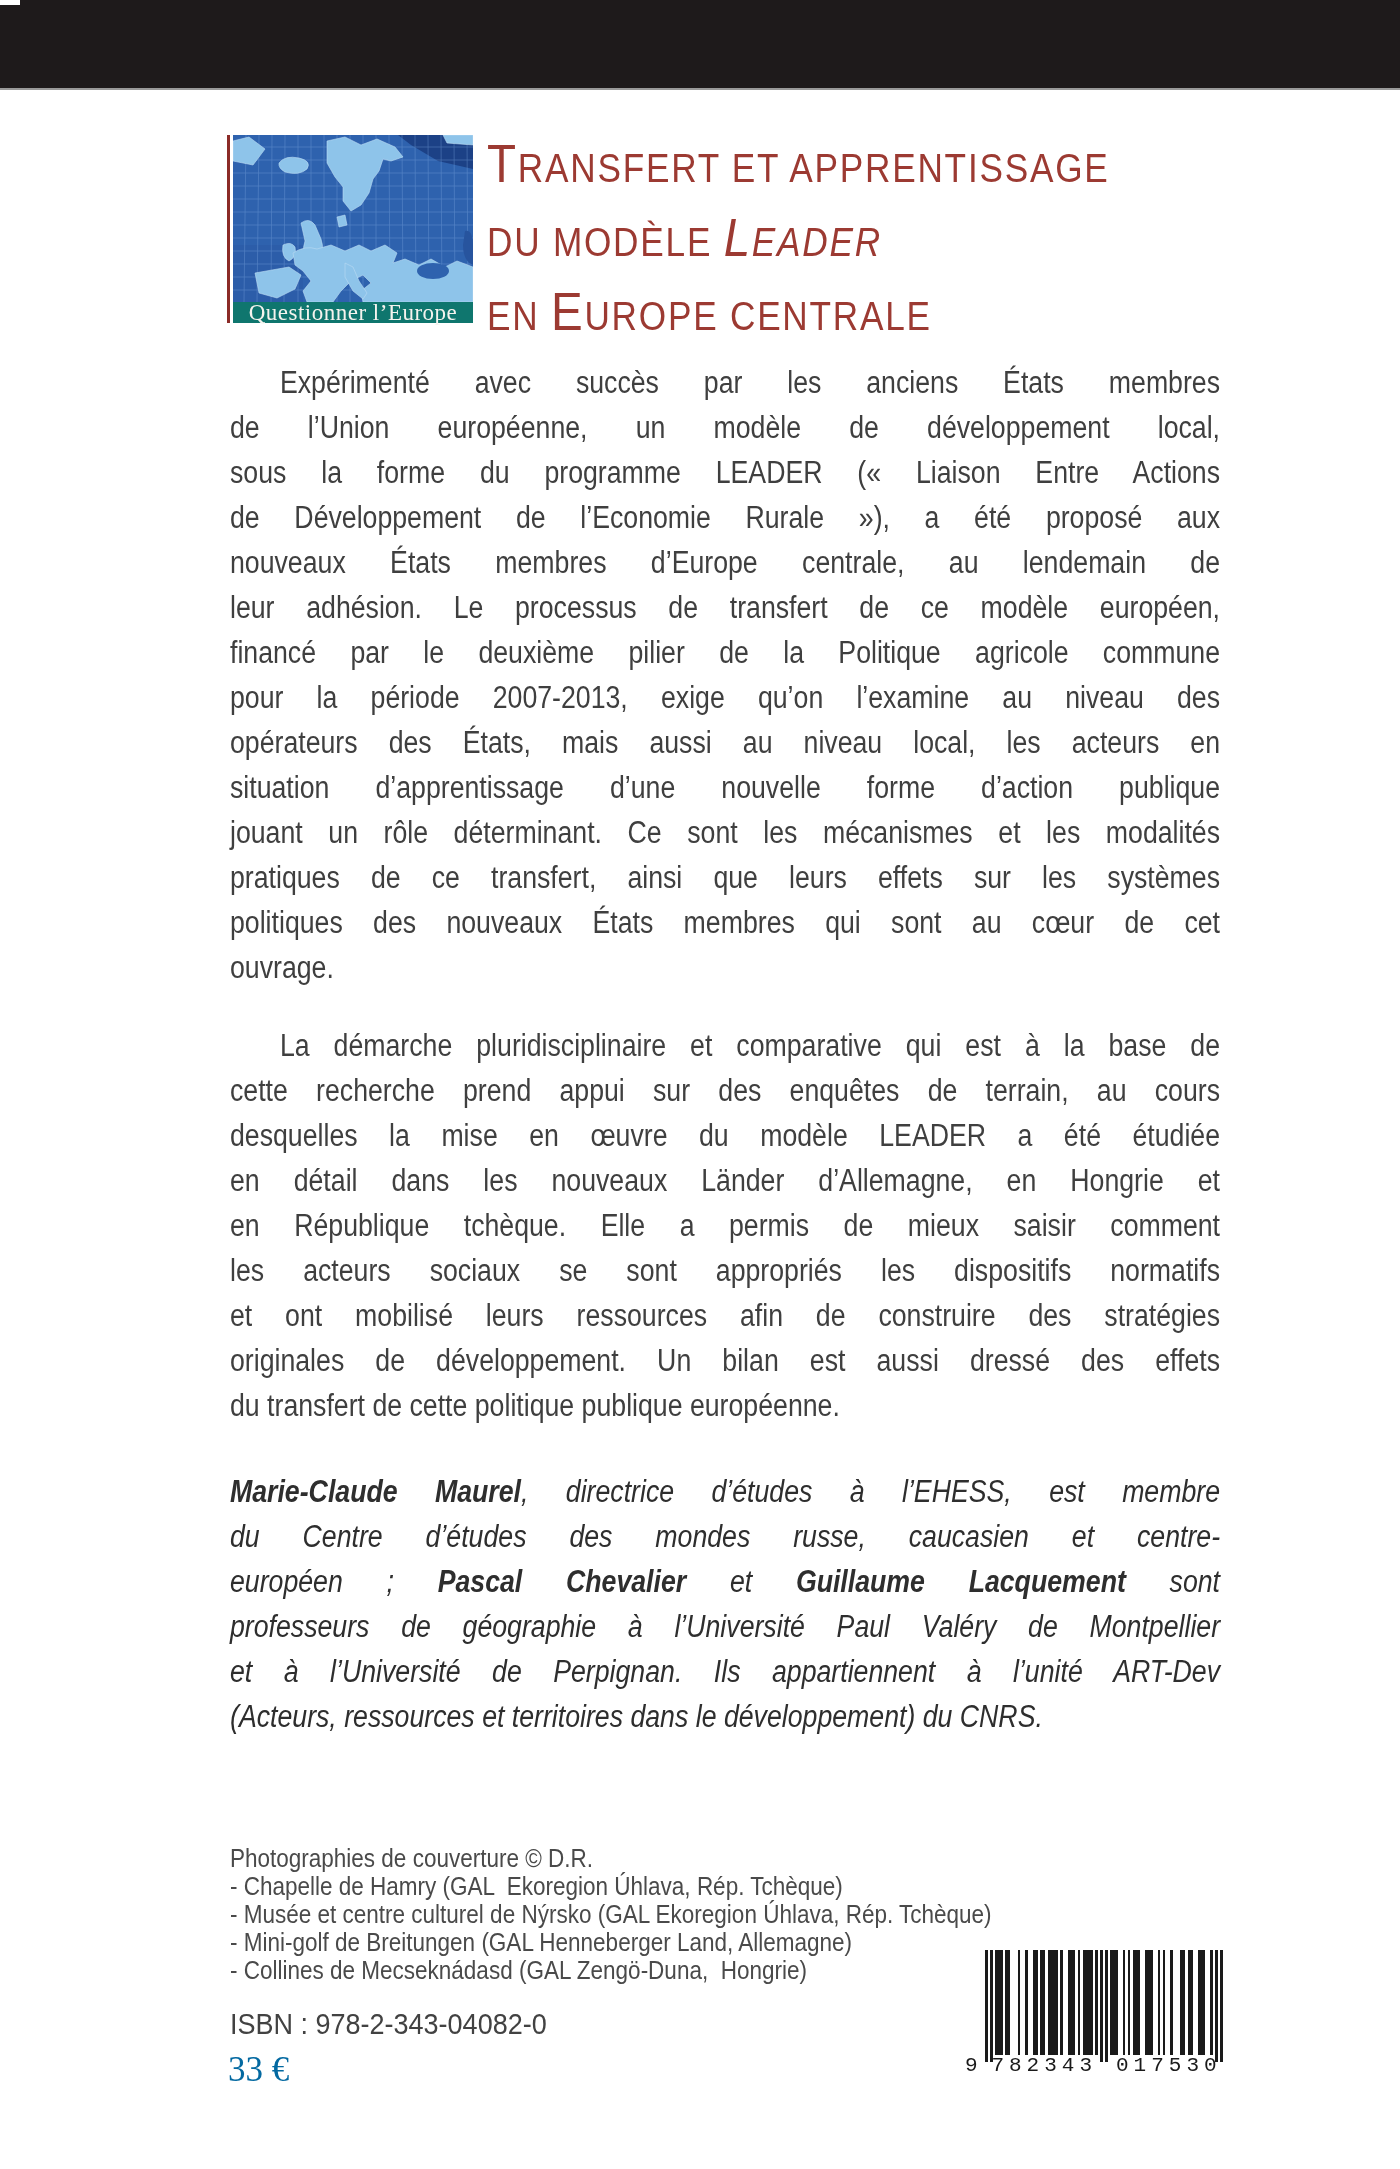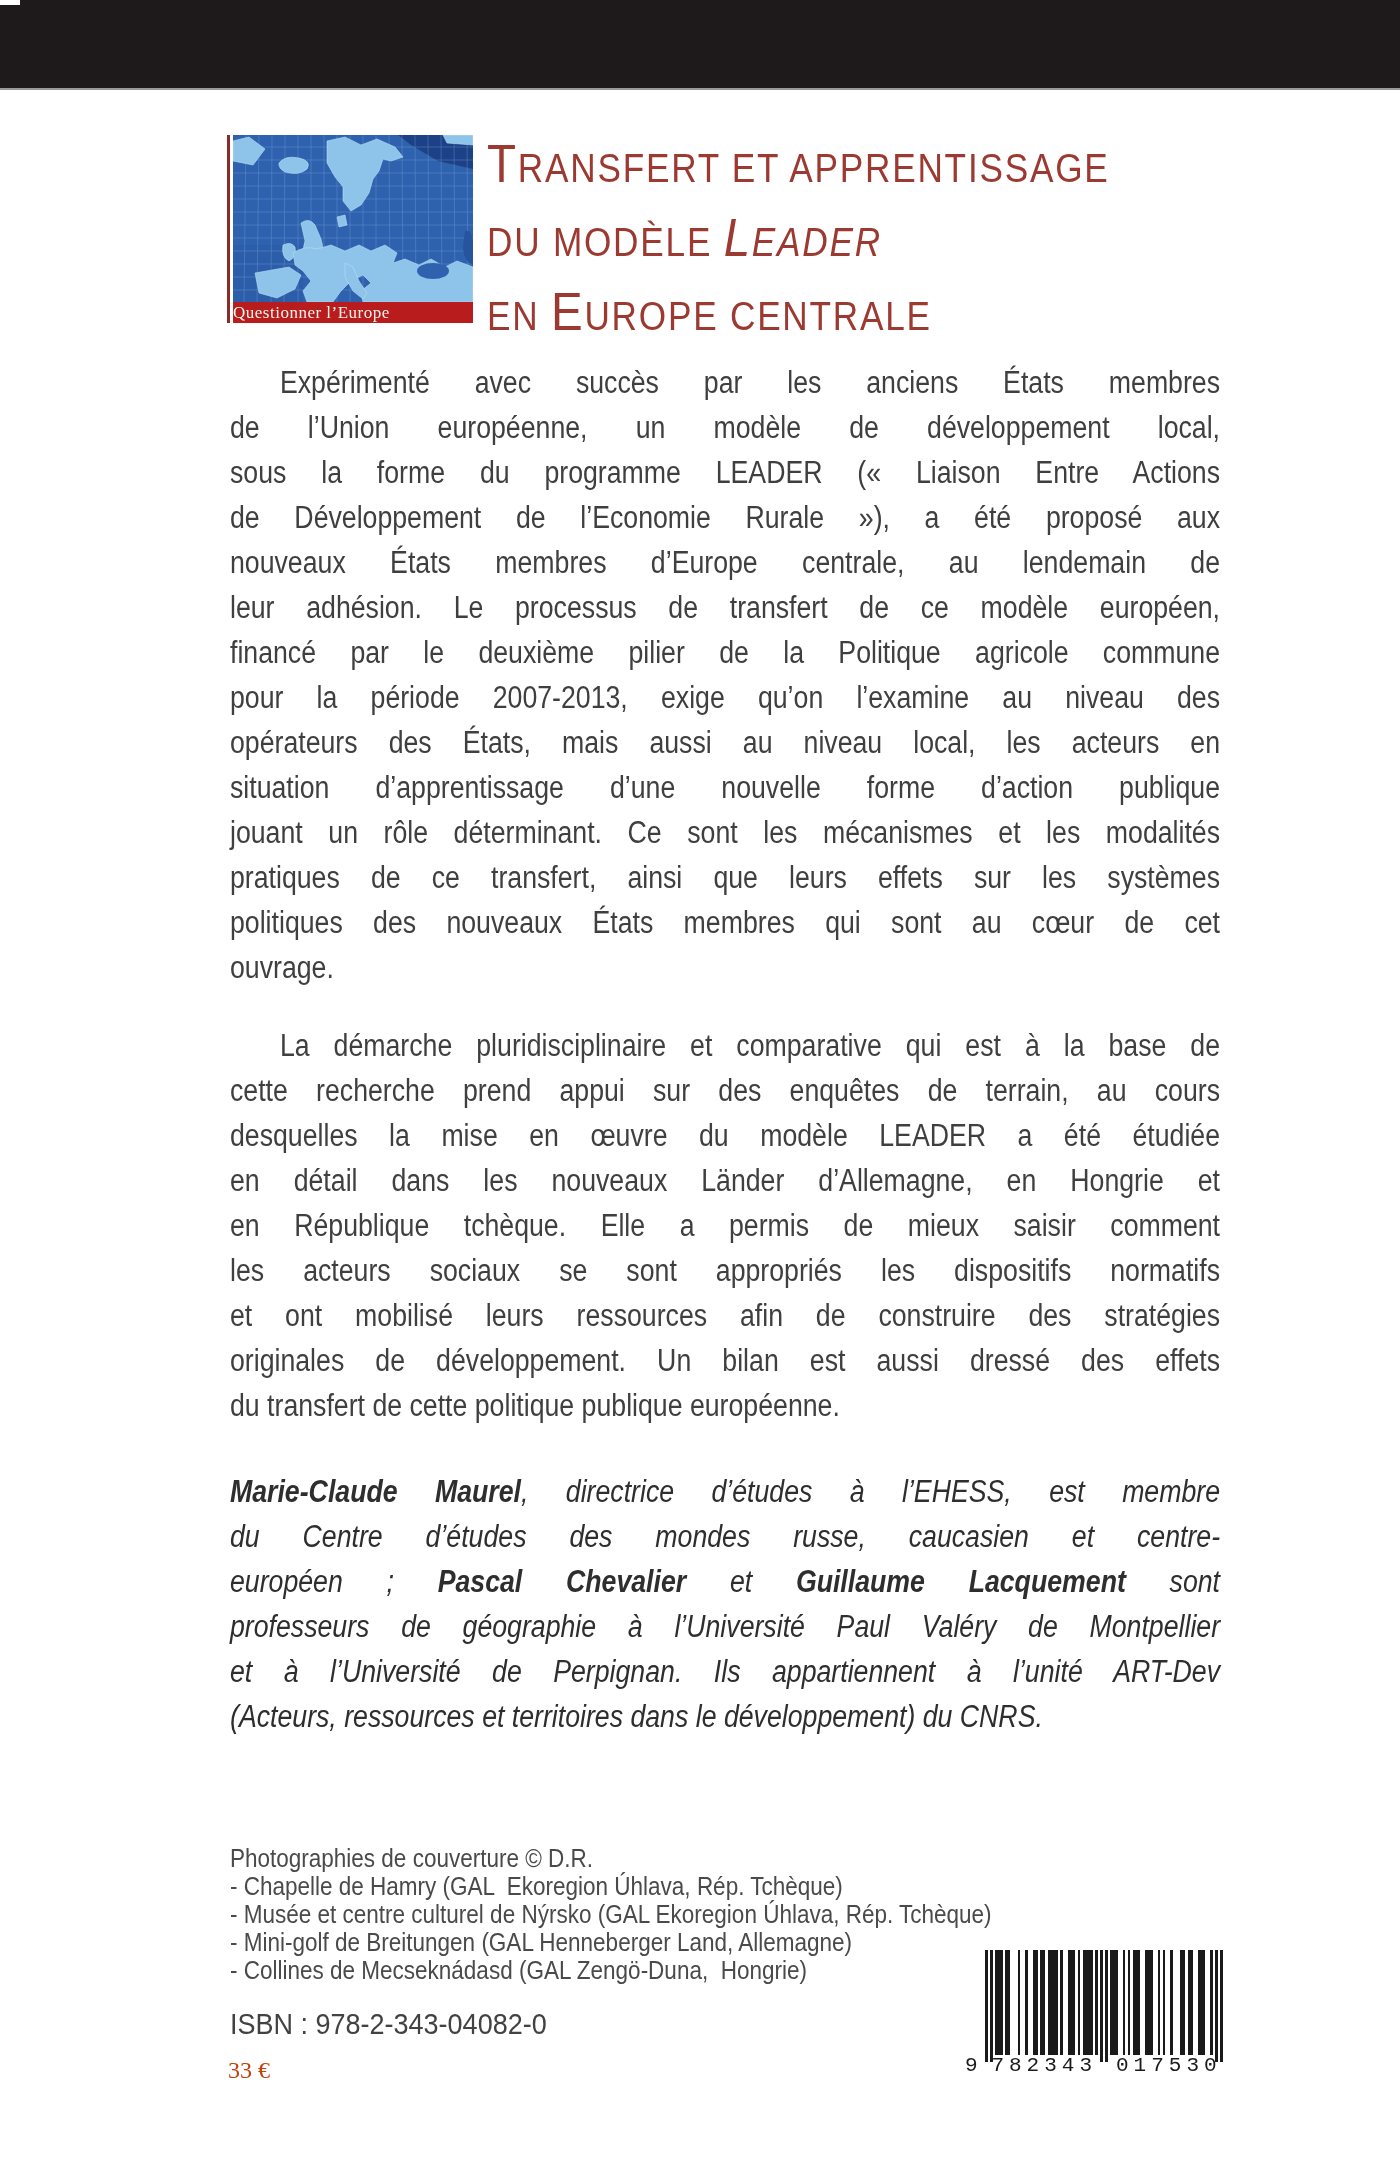--- a/index.html
+++ b/index.html
@@ -7,23 +7,23 @@
         font-family:"Liberation Sans", sans-serif;}
 
   .topbar{position:absolute;left:0;top:0;width:1400px;height:88px;background:#1e1a1b;
           border-bottom:2px solid #9a9a9a;}
   .notch{position:absolute;left:0;top:0;width:20px;height:5px;background:#ffffff;}
 
   
   .logo{position:absolute;left:227px;top:135px;width:247px;height:188px;}
   .redline{position:absolute;left:0;top:0;width:3px;height:188px;background:#8b2b28;}
   .mapwrap{position:absolute;left:6px;top:0;width:240px;height:167px;overflow:hidden;}
-  .band{position:absolute;left:6px;top:167px;width:240px;height:21px;background:#b91c1c;
-        color:#f5f3ee;font-family:"Liberation Serif", serif;font-size:17px;line-height:21px;
-        text-align:left;letter-spacing:0.5px;}
+  .band{position:absolute;left:6px;top:167px;width:240px;height:21px;background:#0f766e;
+        color:#f5f3ee;font-family:"Liberation Serif", serif;font-size:23px;line-height:21px;
+        text-align:center;letter-spacing:0.5px;}
 
   
   .title{position:absolute;left:487px;top:126px;color:#9c3a32;
          transform:scaleX(0.88);transform-origin:left top;}
   .title-line{height:74px;line-height:74px;font-size:40px;letter-spacing:2px;white-space:nowrap;}
   .title-line .big{font-size:54px;}
   .title-line .ital{font-style:italic;}
 
   
   .para,.bio{position:absolute;left:230px;width:1150px;transform:scaleX(0.8609);
@@ -35,21 +35,21 @@
   .jline{text-align:justify;text-align-last:justify;white-space:nowrap;}
   .jline.first{text-indent:58px;}
   .jline.last{text-align-last:left;}
 
   
   .credits{position:absolute;left:230px;top:1844px;font-size:25px;line-height:28px;
            color:#4a4a4a;transform:scaleX(0.9);transform-origin:left top;white-space:pre;}
   .isbn{position:absolute;left:230px;top:2006px;font-size:30px;line-height:36px;color:#424242;
         transform:scaleX(0.9);transform-origin:left top;white-space:nowrap;}
   .price{position:absolute;left:228px;top:2050px;font-family:"Liberation Serif", serif;
-         font-size:24px;line-height:40px;color:#c2410c;}
+         font-size:35px;line-height:40px;color:#0369a1;}
 
   
   .barcode{position:absolute;left:985px;top:1950px;width:238px;height:130px;background:#fff;}
   .bars{position:absolute;left:0;top:0;height:112px;display:flex;align-items:flex-start;}
   .bars span{display:block;width:2.5px;height:105px;}
   .bars span.bar{background:#1a1a1a;}
   .bars span.space{background:transparent;}
   .bars span.guard{height:112px;}
   .bc-digit{position:absolute;top:103px;height:26px;font-family:"Liberation Mono", monospace;
             font-size:21px;line-height:26px;color:#1a1a1a;letter-spacing:5px;}

